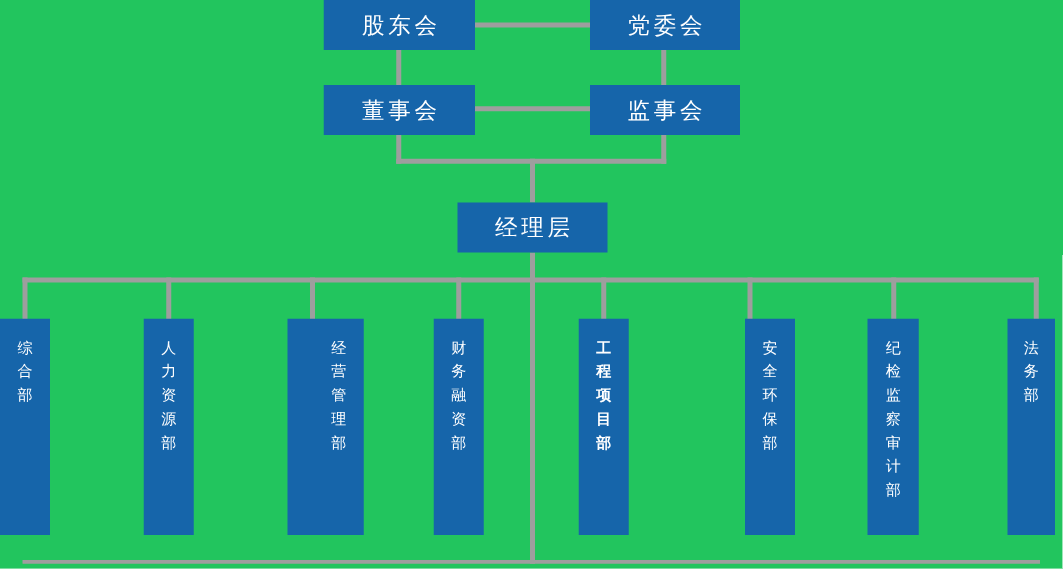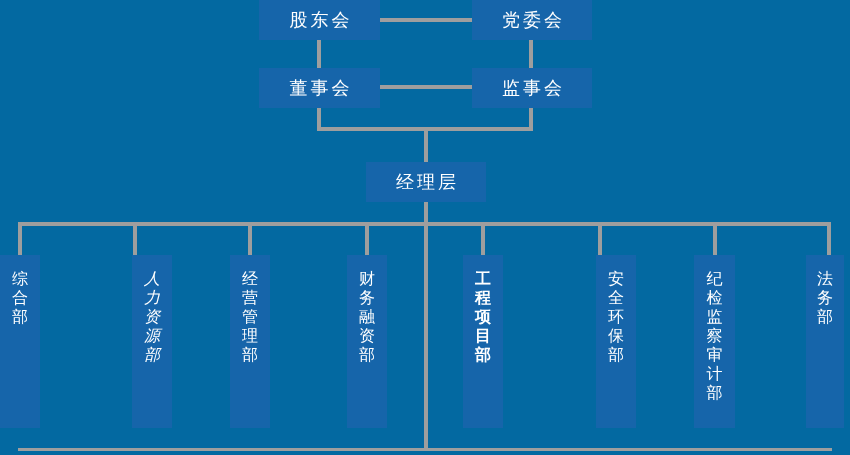--- a/index.html
+++ b/index.html
@@ -5,21 +5,21 @@
   html, body {
     margin: 0;
     padding: 0;
     background: #ffffff;
     font-family: "DejaVu Sans", "Liberation Sans", sans-serif;
   }
   .stage {
     position: relative;
     width: 850px;
     height: 455px;
-    background: #0369a1;
+    background: #22c55e;
     overflow: hidden;
   }
   
   .line {
     position: absolute;
     background: #9e9e9e;
   }
   
   .node {
     position: absolute;
@@ -39,21 +39,21 @@
     top: 255px;
     width: 40px;
     height: 173px;
     background: #1665aa;
   }
   .dept .vtext {
     display: block;
     width: 17px;
     margin: 14px auto 0 auto;
     color: #ffffff;
-    font-size: 16px;
+    font-size: 12px;
     line-height: 19px;
     text-align: center;
     word-break: break-all;
     overflow-wrap: break-word;
   }
 </style>
 </head>
 <body>
 
 <div class="stage">
@@ -90,24 +90,24 @@
   <div class="node" style="left:472px; top:68px;  width:120px; height:40px;">
     <span>监事会</span>
   </div>
   <div class="node" style="left:366px; top:162px; width:120px; height:40px;">
     <span>经理层</span>
   </div>
 
   <div class="dept" style="left:0;">
     <span class="vtext">综合部</span>
   </div>
-  <div class="dept" style="left:132px;font-style:italic;">
+  <div class="dept" style="left:115px;">
     <span class="vtext">人力资源部</span>
   </div>
-  <div class="dept" style="left:230px;">
+  <div class="dept" style="left:230px;padding-left:21px;">
     <span class="vtext">经营管理部</span>
   </div>
   <div class="dept" style="left:347px;">
     <span class="vtext">财务融资部</span>
   </div>
   <div class="dept" style="left:463px;font-weight:bold;">
     <span class="vtext">工程项目部</span>
   </div>
   <div class="dept" style="left:596px;">
     <span class="vtext">安全环保部</span>

